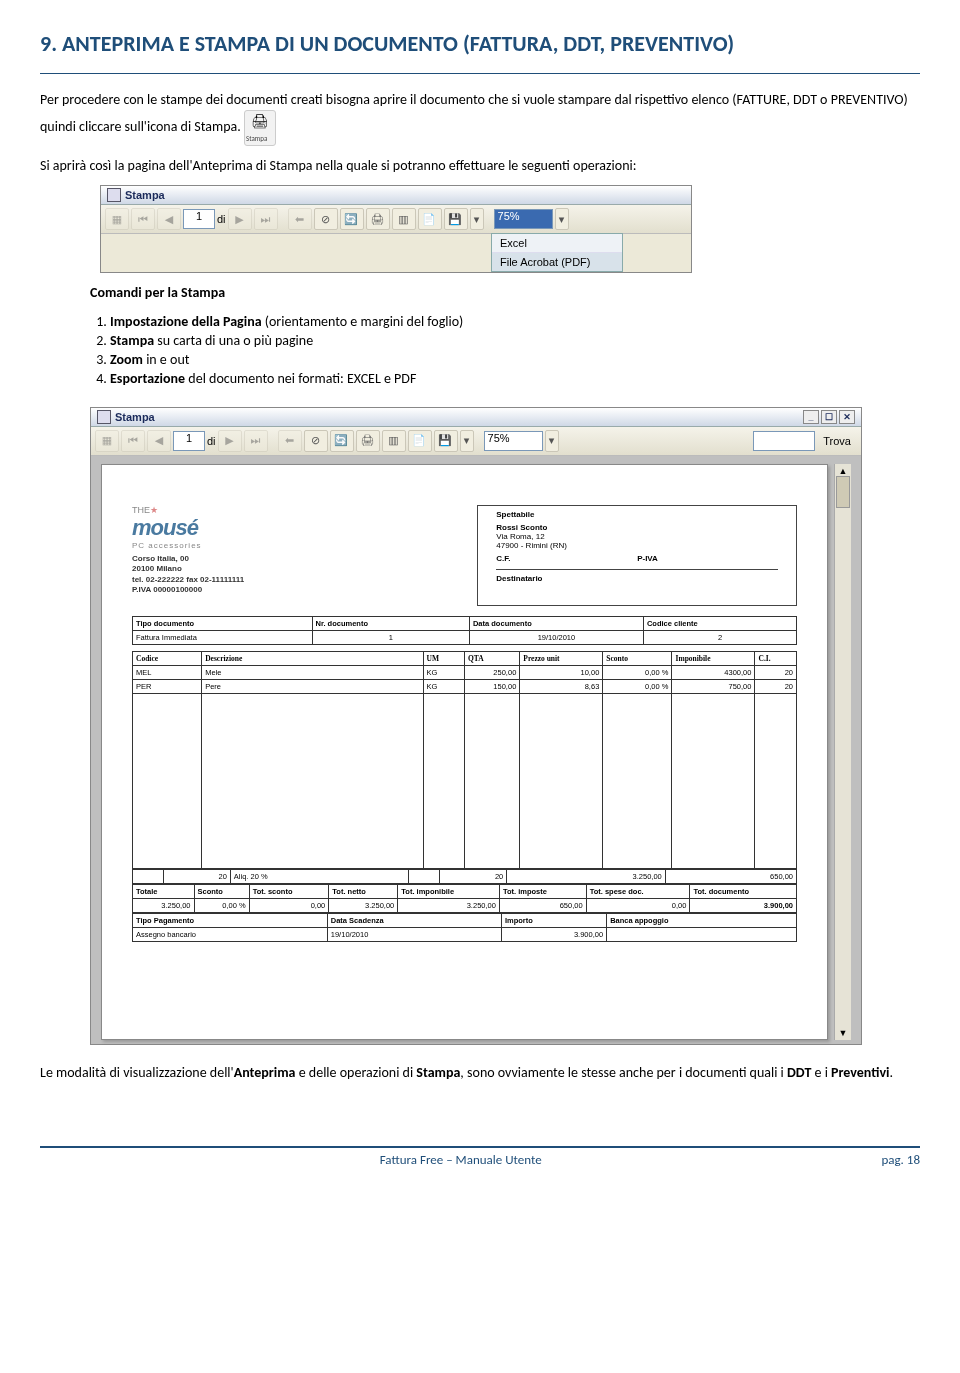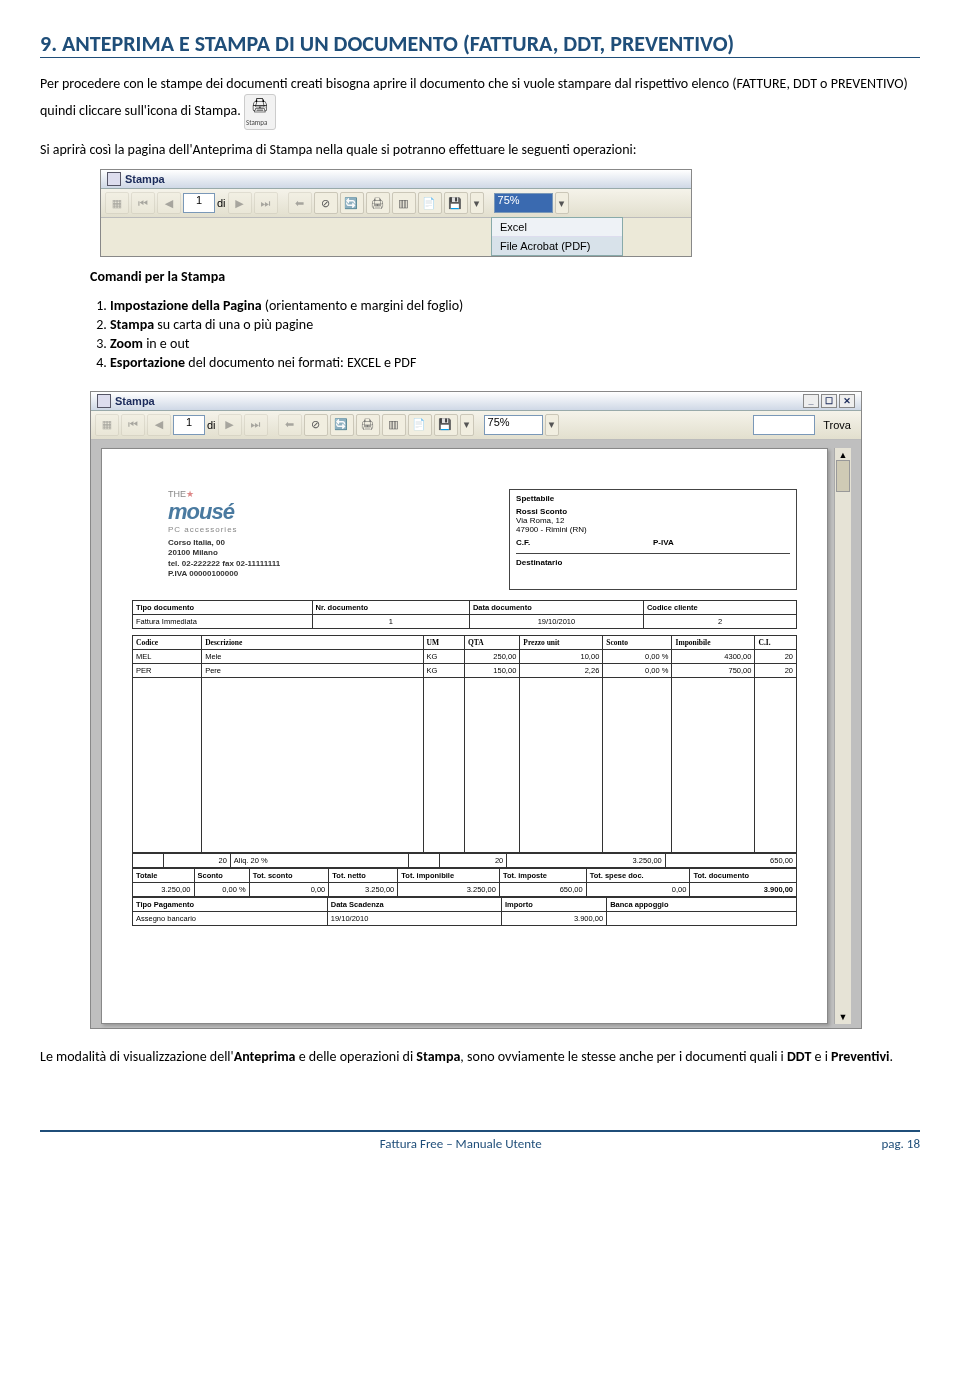--- a/index.html
+++ b/index.html
@@ -9,21 +9,21 @@
     background: #fff;
     color: #000;
     font-size: 14px;
     width: 880px;
   }
   h1.section-title {
     color: #1F4E79;
     font-size: 22px;
     font-weight: bold;
     border-bottom: 1px solid #1F4E79;
-    padding-bottom: 0;
+    padding-bottom: 16px;
     margin: 0 0 16px 0;
   }
   p { line-height: 1.4; margin: 10px 0; }
   .bold { font-weight: bold; }
   .inline-icon {
     display: inline-block;
     width: 30px; height: 34px;
     background: #f2f2f2;
     border: 1px solid #ccc;
     border-radius: 3px;
@@ -131,32 +131,32 @@
   .scrollbar-v .thumb { width:12px;height:30px;background:#cfcab5;border:1px solid #999;}
   .page {
     background: #fff;
     border: 1px solid #888;
     flex: 1;
     padding: 40px 30px 14px 30px;
     font-size: 9px;
     min-height: 520px;
     box-shadow: 2px 2px 3px rgba(0,0,0,.2);
   }
-  .headerrow { display:flex; gap:28px;margin-left:36px; }
+  .headerrow { display:flex; gap:16px; }
   .logo {
     font-weight: bold;
     color: #4a7aa0;
     font-size: 22px;
     letter-spacing: -1px;
     font-style: italic;
     margin-bottom: 0;
   }
   .logosub { font-size: 8px; color:#888; letter-spacing: 1px;}
   .addr { font-size: 8px; font-weight:bold; color:#333; margin-top:4px; line-height:1.3;}
-  .destbox { border:1px solid #444; flex:1; padding:4px 6px; font-size:8px; margin-left:30px;}
+  .destbox { border:1px solid #444; flex:1; padding:4px 18px; font-size:8px; margin-left:30px;}
   .destbox .lab { font-weight:bold; }
   .row2 { margin-top:10px; }
   table.doc { border-collapse: collapse; width:100%; font-size:7.5px; }
   table.doc th, table.doc td { border:1px solid #333; padding:2px 3px; }
   table.doc th { font-weight:bold; text-align:left; background:#fff;}
   table.items { margin-top:6px; min-height:200px;}
   table.items th, table.items td { border:1px solid #333; padding:2px 3px; font-size:7.5px; text-align:left;}
   table.items th { font-weight:bold;font-family:Liberation Serif, serif;}
   .num { text-align:right !important; }
   .tot-doc { font-weight:bold;}
@@ -326,21 +326,21 @@
             <td class="num">10,00</td>
                 <td class="num">0,00 %</td>
             <td class="num">4300,00</td>
                 <td class="num">20</td>
           </tr>
           <tr>
             <td>PER</td>
                 <td>Pere</td>
             <td>KG</td>
                 <td class="num">150,00</td>
-            <td class="num">2,26</td>
+            <td class="num">8,63</td>
                 <td class="num">0,00 %</td>
             <td class="num">750,00</td>
                 <td class="num">20</td>
           </tr>
           <tr>
                 <td style="height:170px;border-top:0"></td>
                 <td style="border-top:0"></td>
                 <td style="border-top:0"></td>
                 <td style="border-top:0"></td>
                 <td style="border-top:0"></td>

